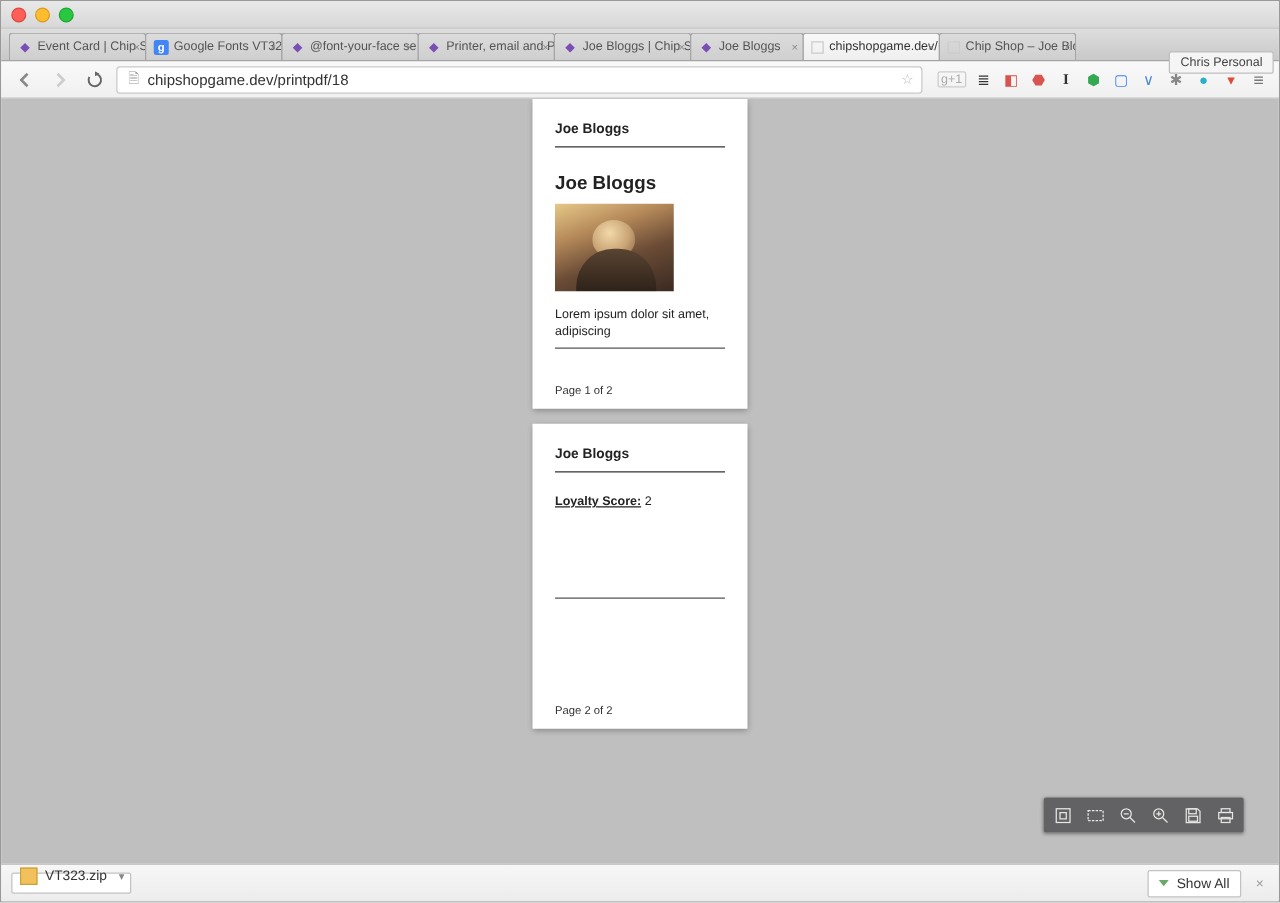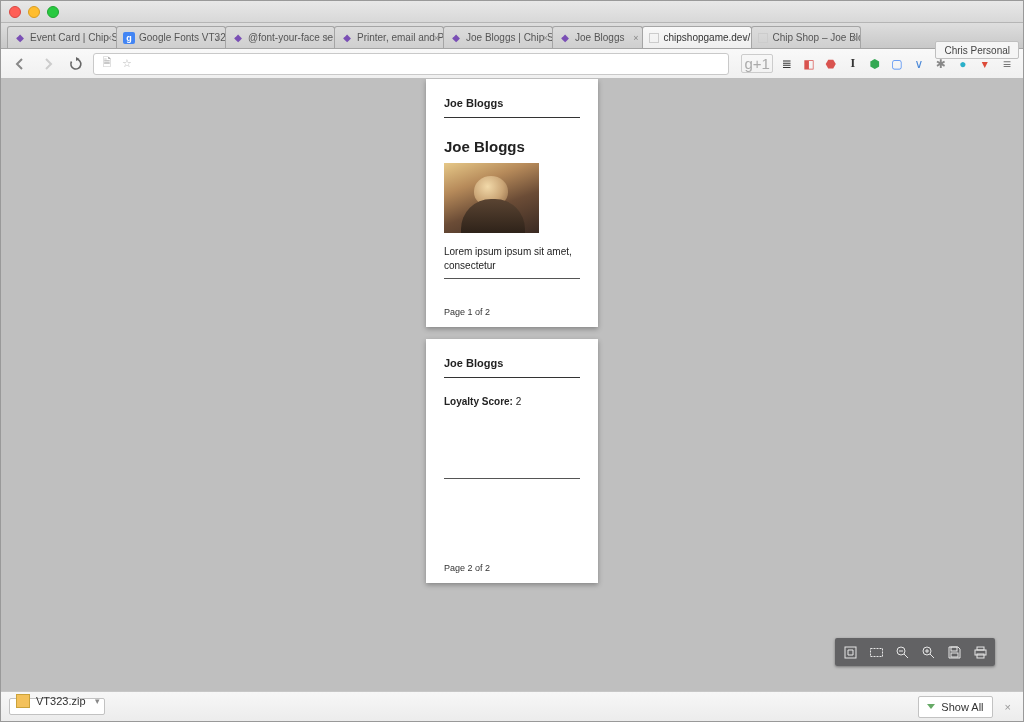--- a/index.html
+++ b/index.html
@@ -122,21 +122,21 @@
       color: #444;
     }
     .omnibox .page-icon { width:14px; text-align:center; margin-right:4px; color:#999; }
     .omnibox input {
       flex:1; border:none; outline:none; font-size:12px; color:#333; background:transparent;
     }
     .omnibox .star { color:#bbb; margin-left:4px; }
     .ext-icons { display:flex; align-items:center; gap:6px; padding-left:6px; }
     .ext { width:16px; height:16px; display:flex; align-items:center; justify-content:center; font-size:12px; cursor:pointer; }
     .hamburger { font-size:14px; color:#777; padding:0 4px; cursor:pointer; }
-    .gplus { color:#aaa; font-size:15px; border:1px solid #ccc; padding:0 2px; border-radius:2px; }
+    .gplus { color:#aaa; font-size:10px; border:1px solid #ccc; padding:0 2px; border-radius:2px; }
     
     
     .viewport {
       flex: 1;
       background: #bfbfbf;
       position: relative;
       overflow: hidden;
     }
     .pages-wrap {
       position: absolute;
@@ -191,21 +191,21 @@
     }
     .pdf-body { font-size: 10px; line-height: 1.35; }
     .pg-footer {
       margin-top: auto;
       text-align: left;
       font-size: 9px;
       color: #333;
       padding-top: 4px;
     }
     .loyalty { margin-top: 8px; font-size: 10px; }
-    .loyalty b { font-weight: bold; }
+    .loyalty b { font-weight: bold; text-decoration: underline; }
     
     
     .pdf-tools {
       position: absolute;
       right: 28px;
       bottom: 25px;
       background: rgba(90,90,92,.92);
       border-radius: 2px;
       display: flex;
       padding: 3px;
@@ -325,20 +325,21 @@
         </svg>
     </div>
     <div class="nav-btn enabled">
       <svg width="14" height="14" viewBox="0 0 14 14">
           <path d="M7 2 A5 5 0 1 1 2.5 4.5" stroke="#666" stroke-width="1.6" fill="none"></path>
           <path d="M7 0 L7 4 L10.5 2 Z" fill="#666"></path>
         </svg>
     </div>
     <div class="omnibox">
       <span class="page-icon">🗎</span>
+      <input value="chipshopgame.dev/printpdf/18" style="">
       <span class="star">☆</span>
     </div>
     <div class="ext-icons">
       <span class="gplus">g+1</span>
       <span class="ext" style="color:#333">≣</span>
       <span class="ext" style="color:#d9534f">◧</span>
       <span class="ext" style="color:#d9534f">⬣</span>
       <span class="ext" style="color:#333;font-family:serif;font-weight:bold">I</span>
       <span class="ext" style="color:#34a853">⬢</span>
       <span class="ext" style="color:#4285f4">▢</span>
@@ -350,21 +351,21 @@
     <div class="hamburger">≡</div>
   </div>
 
   <div class="viewport">
     <div class="pages-wrap">
       <div class="pdf-page p1">
         <div class="pdf-header">Joe Bloggs</div>
         <hr class="hr">
         <div class="pdf-title">Joe Bloggs</div>
         <div class="portrait"></div>
-        <div class="pdf-body">Lorem ipsum ipsum sit amet, consectetur</div>
+        <div class="pdf-body">Lorem ipsum dolor sit amet, adipiscing</div>
         <hr class="hr thin" style="margin-top:6px">
         <div class="pg-footer">Page 1 of 2</div>
       </div>
 
       <div class="pdf-page p2">
         <div class="pdf-header">Joe Bloggs</div>
         <hr class="hr">
         <div class="loyalty">
           <b>Loyalty Score:</b>
           <span>2</span>

